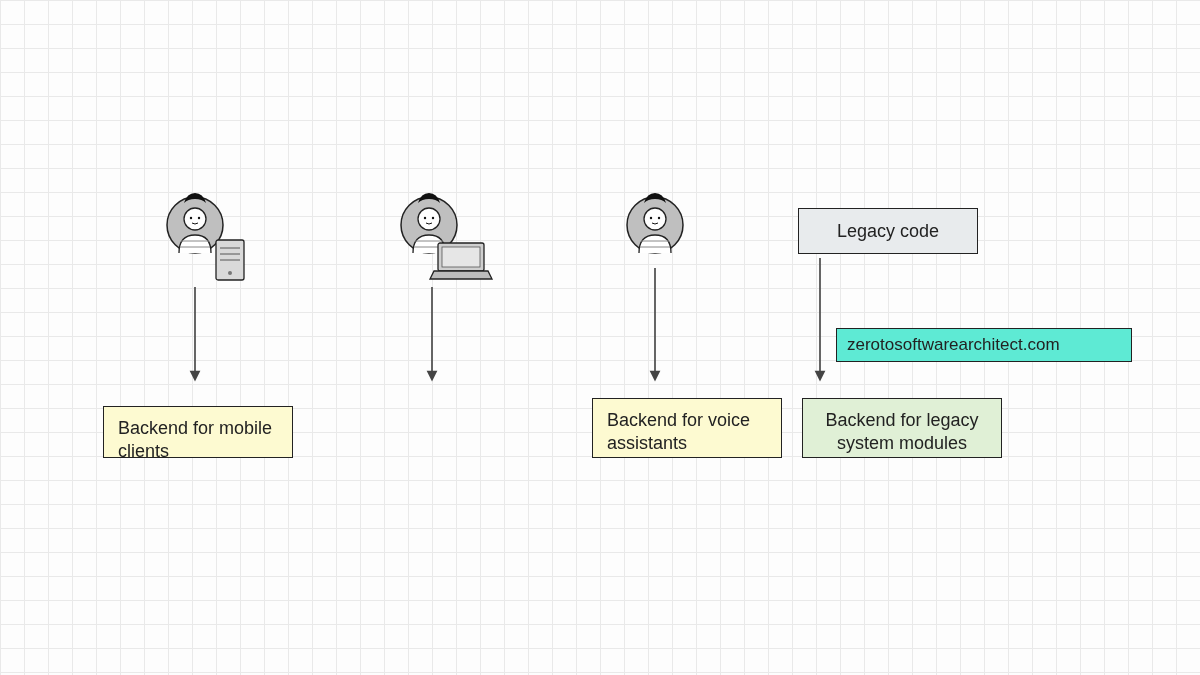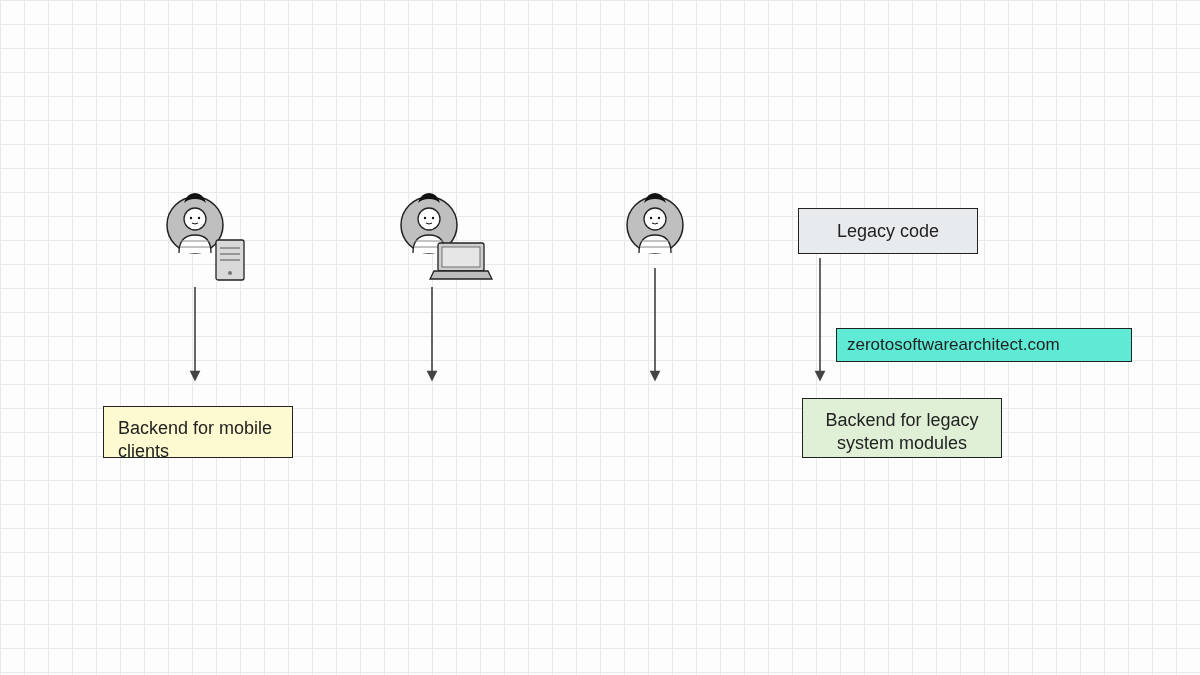--- a/index.html
+++ b/index.html
@@ -126,18 +126,21 @@
 
   <div class="attribution" style="left:836px; top:328px; width:296px;">
     <span>zerotosoftwarearchitect.com</span>
   </div>
 
   <div class="box yellow" style="left:103px; top:398px; width:190px; height:52px;margin-top:8px;">
     <span>Backend for mobile clients</span>
   </div>
 
 
+  <div class="box yellow" style="left:592px; top:398px; width:190px; height:60px;">
+    <span>Backend for voice assistants</span>
+  </div>
 
   <div class="box green" style="left:802px; top:398px; width:200px; height:60px;text-align:center;">
     <span>Backend for legacy system modules</span>
   </div>
 
 </div>
 
 </body></html>

